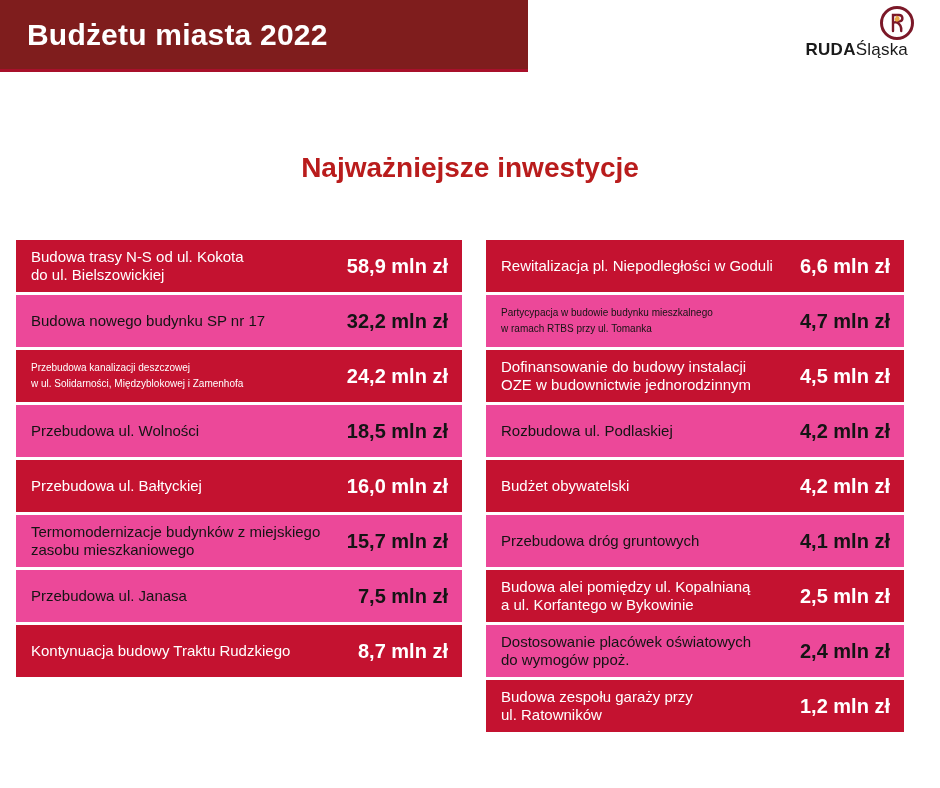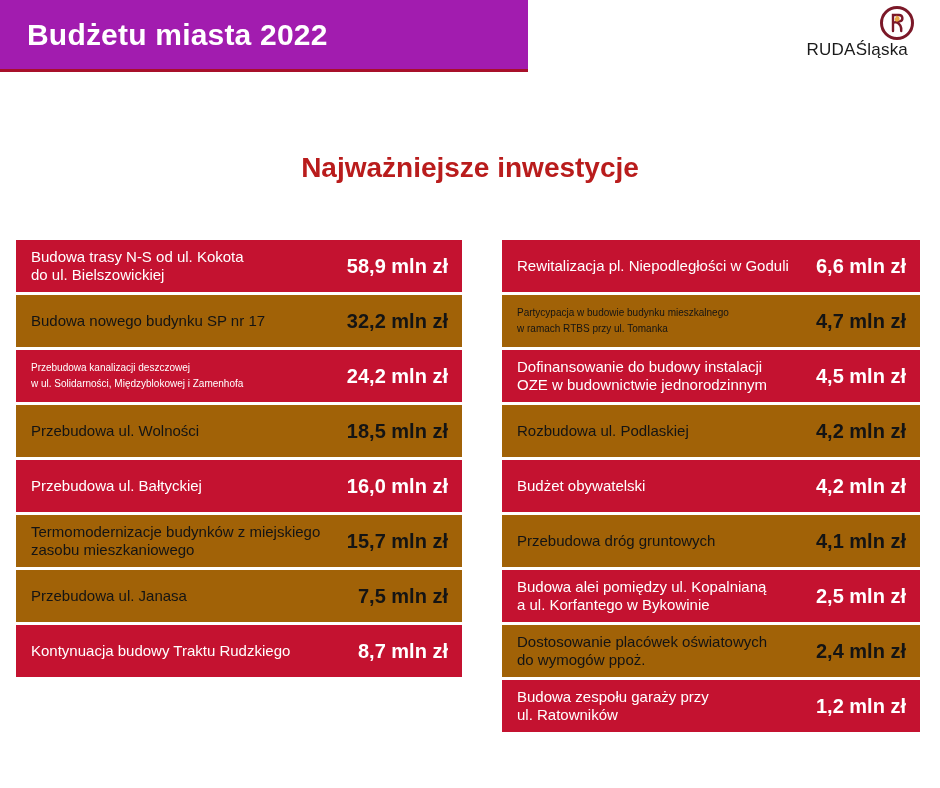--- a/index.html
+++ b/index.html
@@ -19,21 +19,21 @@
     background: #ffffff;
   }
 
   
   .title-banner {
     position: absolute;
     left: 0;
     top: 0;
     width: 528px;
     height: 72px;
-    background: #a21caf;
+    background: #7f1d1d;
     border-bottom: 3px solid #A8102A;
   }
   .title-banner .title-text {
     position: absolute;
     left: 27px;
     top: 50%;
     transform: translateY(-50%);
     color: #ffffff;
     font-size: 30px;
     font-weight: bold;
@@ -57,21 +57,21 @@
     height: 34px;
   }
   .logo-wordmark {
     position: absolute;
     right: 12px;
     bottom: 8px;
     white-space: nowrap;
     font-size: 17px;
     color: #1a1a1a;
   }
-  .logo-wordmark .lw-bold { font-weight: normal; letter-spacing: 0.3px; }
+  .logo-wordmark .lw-bold { font-weight: bold; letter-spacing: 0.3px; }
   .logo-wordmark .lw-light { font-weight: normal; letter-spacing: 0.2px; }
 
   
   .section-heading {
     position: absolute;
     left: 0;
     top: 152px;
     width: 940px;
     text-align: center;
     font-size: 28px;
@@ -79,38 +79,38 @@
     color: #b91c1c;
   }
 
   
   .columns {
     position: absolute;
     left: 16px;
     top: 240px;
     width: 909px;
     display: flex;
-    gap: 40px;
+    gap: 24px;
   }
   .column {
     width: 446px;
     display: flex;
     flex-direction: column;
     gap: 3px;
   }
   .column.col-right { width: 418px; }
 
   .row {
     display: flex;
     align-items: center;
     height: 52px;
     padding: 0 14px 0 15px;
   }
   .row.red  { background: #C41230; }
-  .row.gray { background: #a16207; }
+  .row.gray { background: #ec4899; }
 
   .row-label {
     flex: 1 1 auto;
     font-size: 15px;
     line-height: 18px;
     padding-right: 8px;
     white-space: pre-line;
   }
   .row.red  .row-label { color: #ffffff; }
   .row.gray .row-label { color: #141414; }

